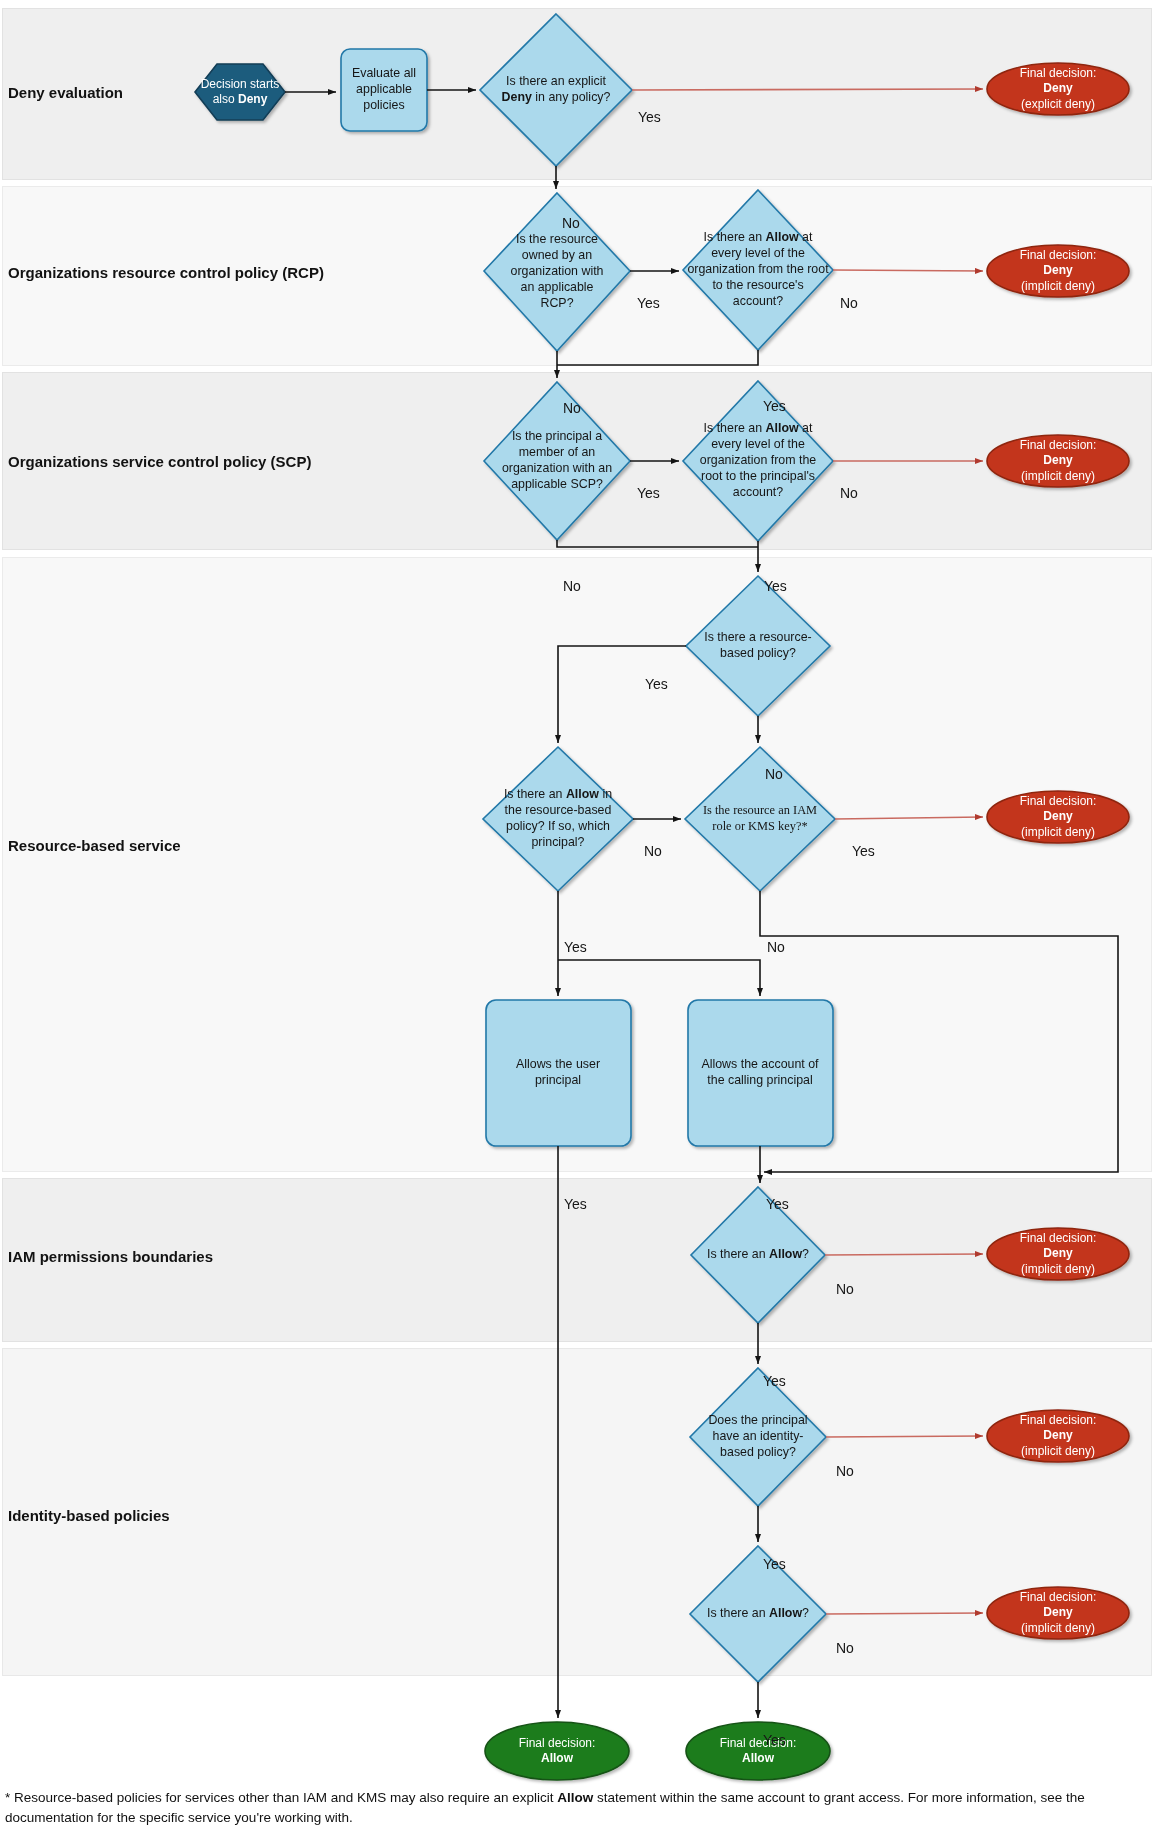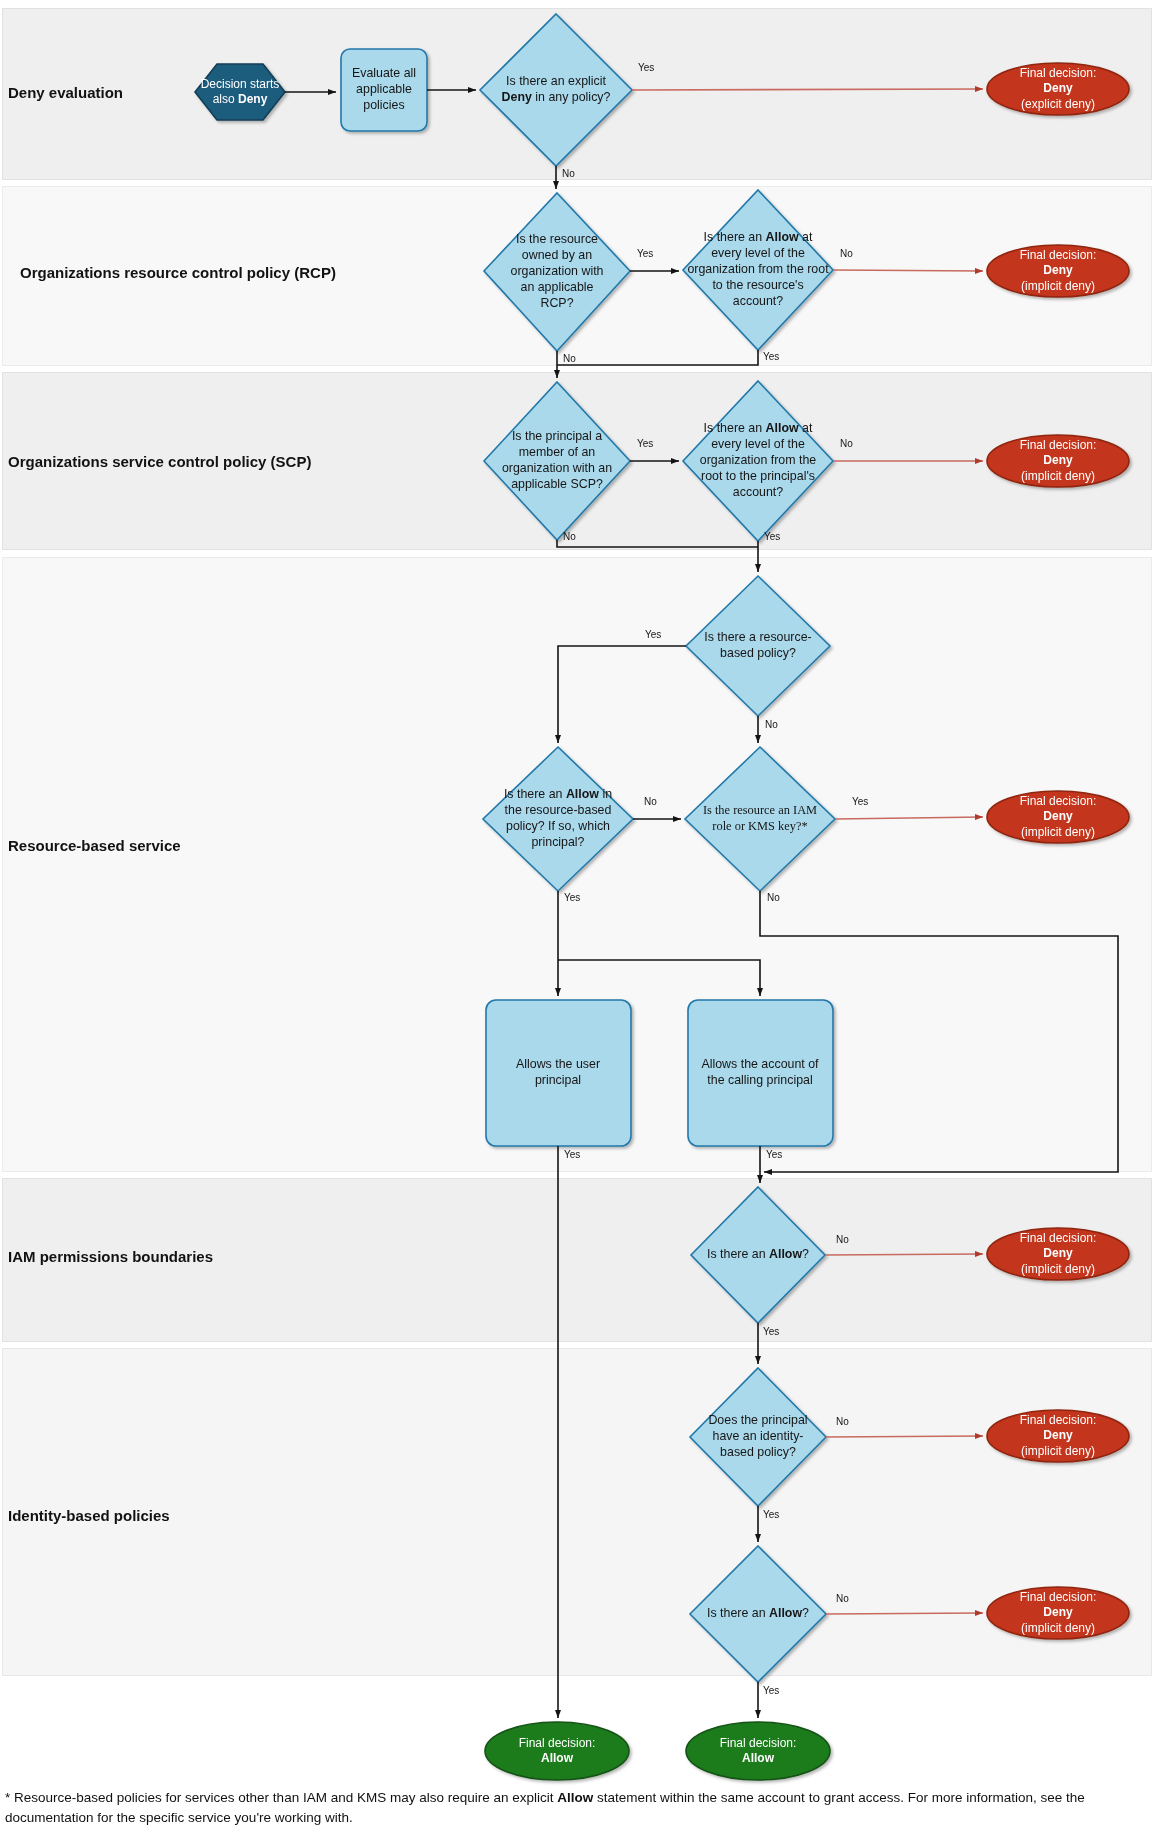--- a/index.html
+++ b/index.html
@@ -9,38 +9,38 @@
   .band.gray{background:#efefef;}
   .band.lite{background:#f8f8f8;}
   .band.lite2{background:#f5f5f5;}
   svg.layer{position:absolute;left:0;top:0;}
   .lane-label{position:absolute;font-weight:bold;font-size:15px;color:#121212;transform:translateY(-50%);white-space:nowrap;}
   .ntext{position:absolute;transform:translate(-50%,-50%);text-align:center;font-size:12.4px;line-height:1.28;color:#161616;}
   .ntext.white{color:#ffffff;}
   .ntext .ln{display:block;}
   .ntext .ln.bold{font-weight:bold;}
   .ntext b{font-weight:bold;}
-  .elabel{position:absolute;font-size:10px;color:#161616;white-space:nowrap;}
+  .elabel{position:absolute;font-size:14px;color:#161616;white-space:nowrap;margin-top:47px;}
   .footnote{position:absolute;left:5px;top:1788px;width:1144px;font-size:13.5px;line-height:1.45;color:#111111;}
   .footnote b{font-weight:bold;}
 </style>
 </head>
 <body>
 
 <div id="canvas">
 
   <div class="band gray" style="top:8px;height:172px;"></div>
   <div class="band lite" style="top:186px;height:180px;"></div>
   <div class="band gray" style="top:372px;height:178px;"></div>
   <div class="band lite" style="top:557px;height:615px;"></div>
   <div class="band gray" style="top:1178px;height:164px;"></div>
   <div class="band lite2" style="top:1348px;height:328px;"></div>
 
   <div class="lane-label" style="left:8px;top:92px;">Deny evaluation</div>
-  <div class="lane-label" style="left:8px;top:272px;margin-left:12px;">Organizations resource control policy (RCP)</div>
+  <div class="lane-label" style="left:8px;top:272px;">Organizations resource control policy (RCP)</div>
   <div class="lane-label" style="left:8px;top:461px;">Organizations service control policy (SCP)</div>
   <div class="lane-label" style="left:8px;top:845px;">Resource-based service</div>
   <div class="lane-label" style="left:8px;top:1256px;">IAM permissions boundaries</div>
   <div class="lane-label" style="left:8px;top:1515px;">Identity-based policies</div>
 
   <svg class="layer" width="1154" height="1828" viewBox="0 0 1154 1828">
     <defs>
       <marker id="ab" markerWidth="10" markerHeight="8" refX="8" refY="3" orient="auto" markerUnits="userSpaceOnUse">
         <path d="M0,0 L8,3 L0,6 Z" fill="#141414"></path>
       </marker>

